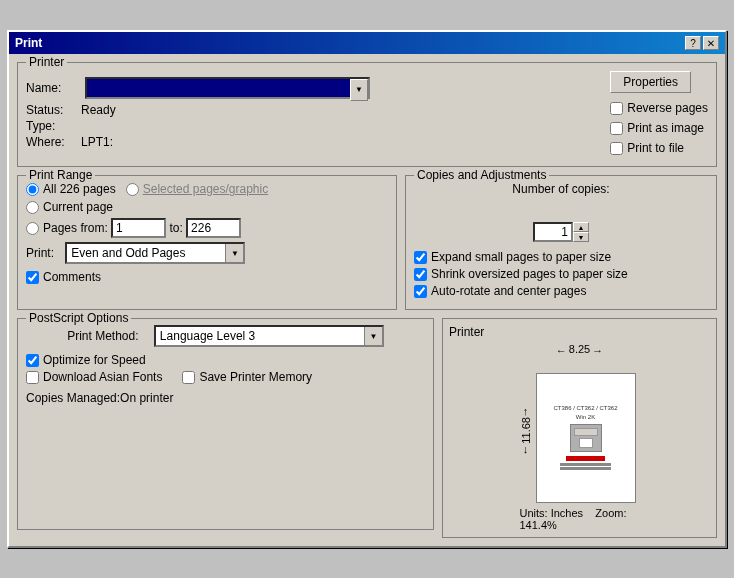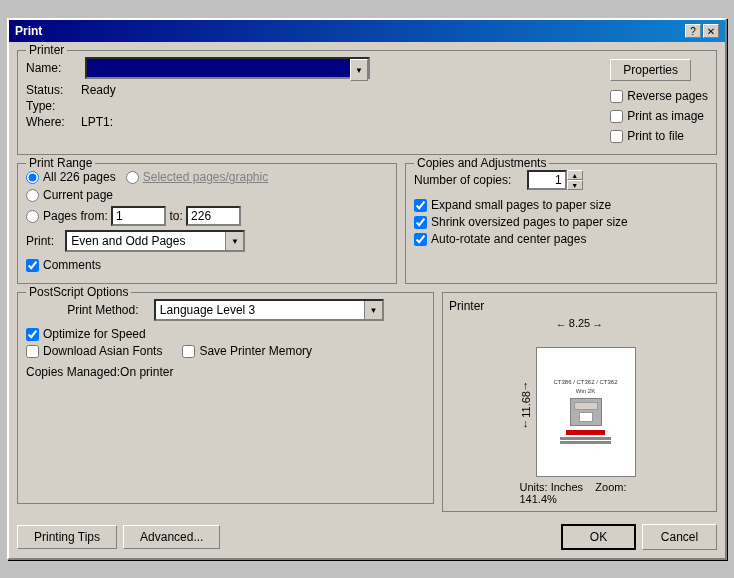--- a/index.html
+++ b/index.html
@@ -75,20 +75,21 @@
       align-items: center;
       margin-bottom: 4px;
     }
     .label {
       min-width: 55px;
       color: #000;
     }
     .printer-section {
       display: flex;
       gap: 8px;
+      align-items: center;
     }
     .printer-left {
       flex: 1;
     }
     .printer-right {
       display: flex;
       flex-direction: column;
       align-items: flex-start;
       justify-content: flex-start;
       padding-top: 2px;
@@ -203,20 +204,21 @@
       display: flex;
       align-items: center;
       justify-content: center;
       font-size: 8px;
     }
     .copies-row {
       display: flex;
       align-items: center;
       gap: 6px;
       margin-bottom: 8px;
+      flex-direction: column;
     }
     .spin-input {
       border: 2px inset #808080;
       background: #fff;
       width: 40px;
       height: 20px;
       font-size: 12px;
       padding: 1px 3px;
       font-family: "MS Sans Serif", Arial, sans-serif;
       text-align: right;
@@ -576,25 +578,15 @@
             <div class="preview-units">
               <span>Units: Inches</span>
               &nbsp;&nbsp;
               <span>Zoom: 141.4%</span>
             </div>
           </div>
         </div>
       </div>
     </div>
 
-    <div class="bottom-buttons">
-      <div class="left-buttons">
-        <button class="btn">Printing Tips</button>
-        <button class="btn">Advanced...</button>
-      </div>
-      <div class="right-buttons">
-        <button class="btn ok-btn">OK</button>
-        <button class="btn">Cancel</button>
-      </div>
-    </div>
 
   </div>
 </div>
 
 </body></html>

